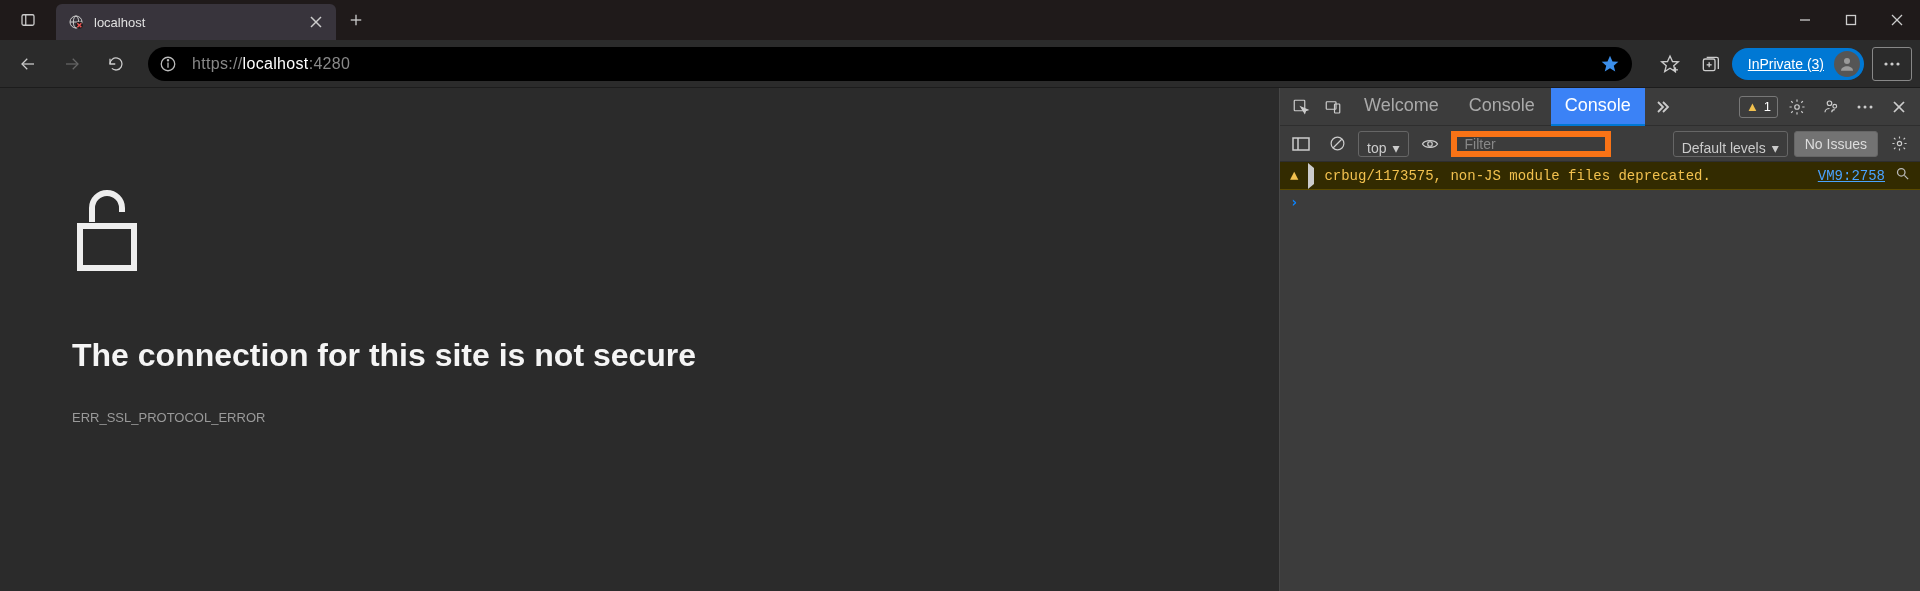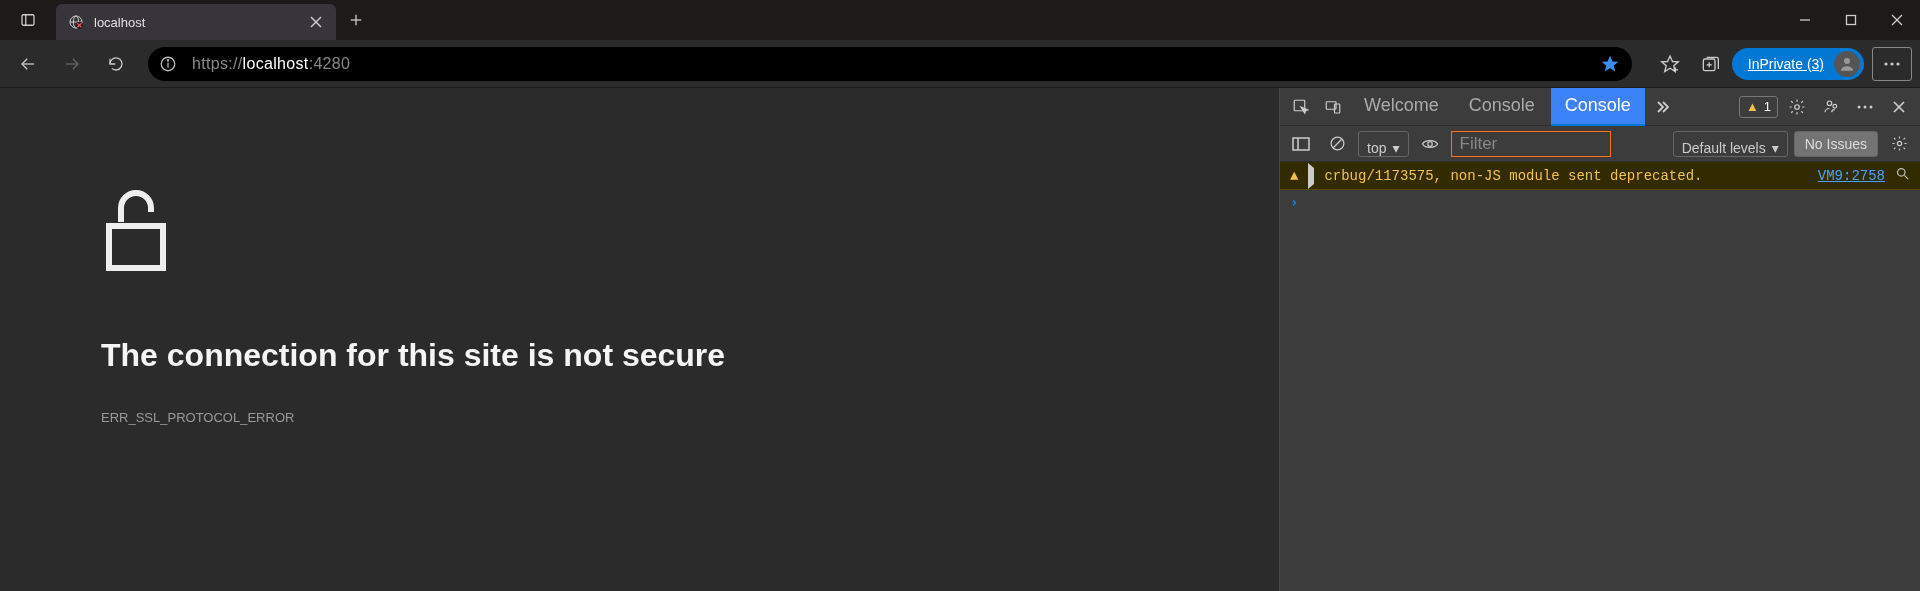--- a/index.html
+++ b/index.html
@@ -91,21 +91,21 @@
     }
     .avatar { width:26px;height:26px;border-radius:50%;background:#555;display:flex;align-items:center;justify-content:center;}
     .ellipsis-box {
       width:40px;height:34px;border:1px solid #888;border-radius:3px;display:flex;align-items:center;justify-content:center;color:#ccc;margin-left:4px;
     }
     
     .content-split { display:flex; height: calc(591px - 88px); }
     .page-area {
       flex: 1;
       background: #2b2b2b;
-      padding: 96px 0 0 101px;
+      padding: 96px 0 0 72px;
       border-right: 1px solid #474747;
     }
     .lock-icon { margin-bottom: 60px; }
     .err-title { font-size: 32px; font-weight: 600; color: #f5f5f5; margin-bottom: 36px; }
     .err-msg { font-size: 17px; color: #e0e0e0; margin-bottom: 42px; }
     .err-msg .bold { font-weight: 600; }
     .err-code { font-size: 13px; color: #9a9a9a; }
     
     .devtools {
       width: 640px;
@@ -131,22 +131,22 @@
     .warn-tri { color:#f2c14e; }
     .dt-toolbar {
       height: 36px; display:flex; align-items:center; padding: 0 6px; gap:6px;
       border-bottom: 1px solid #2e2e2e;
     }
     .dt-select {
       height: 26px; border:1px solid #666; background:#3c3c3c; color:#ccc; border-radius:3px;
       padding: 0 8px; display:flex;align-items:flex-end;gap:6px; font-size:14px;
     }
     .dt-filter {
-      height: 26px; border:1px solid #f97316; background:#3c3c3c; color:#86efac; 
-      padding: 0 8px; width: 160px; font-size:17px; outline:none;
+      height: 26px; border:6px solid #f97316; background:#3c3c3c; color:#86efac; 
+      padding: 0 8px; width: 160px; font-size:14px; outline:none;
     }
     .dt-filter::placeholder { color:#888; }
     .no-issues-btn {
       height: 26px; border:1px solid #666; background:#737373; color:#ddd; border-radius:3px;
       padding: 0 10px; display:flex;align-items:center; font-size:14px;
     }
     .push-right { margin-left:auto; }
     .console-body { flex:1; font-family: Consolas, "Courier New", monospace; font-size: 14px; }
     .console-row {
       display:flex; align-items:center; padding: 4px 10px; gap: 10px;
@@ -398,21 +398,21 @@
             <circle cx="12" cy="12" r="3"></circle>
             <path d="M12 2v3M12 19v3M4.2 4.2l2.1 2.1M17.7 17.7l2.1 2.1M2 12h3M19 12h3M4.2 19.8l2.1-2.1M17.7 6.3l2.1-2.1"></path>
           </svg>
       </div>
     </div>
 
     <div class="console-body">
       <div class="console-row">
         <span class="warn-tri">▲</span>
         <span><span class="tri-right"></span></span>
-        <span class="msg">crbug/1173575, non-JS module sent deprecated.</span>
+        <span class="msg">crbug/1173575, non-JS module files deprecated.</span>
         <span class="src">VM9:2758</span>
         <span class="zoom-ico">
           <svg width="15" height="15" viewBox="0 0 24 24" fill="none" stroke="#bbb" stroke-width="2">
               <circle cx="10" cy="10" r="6"></circle>
               <line x1="15" y1="15" x2="21" y2="21"></line>
             </svg>
         </span>
       </div>
       <div class="prompt-row">
         <span class="chev-prompt">›</span>

